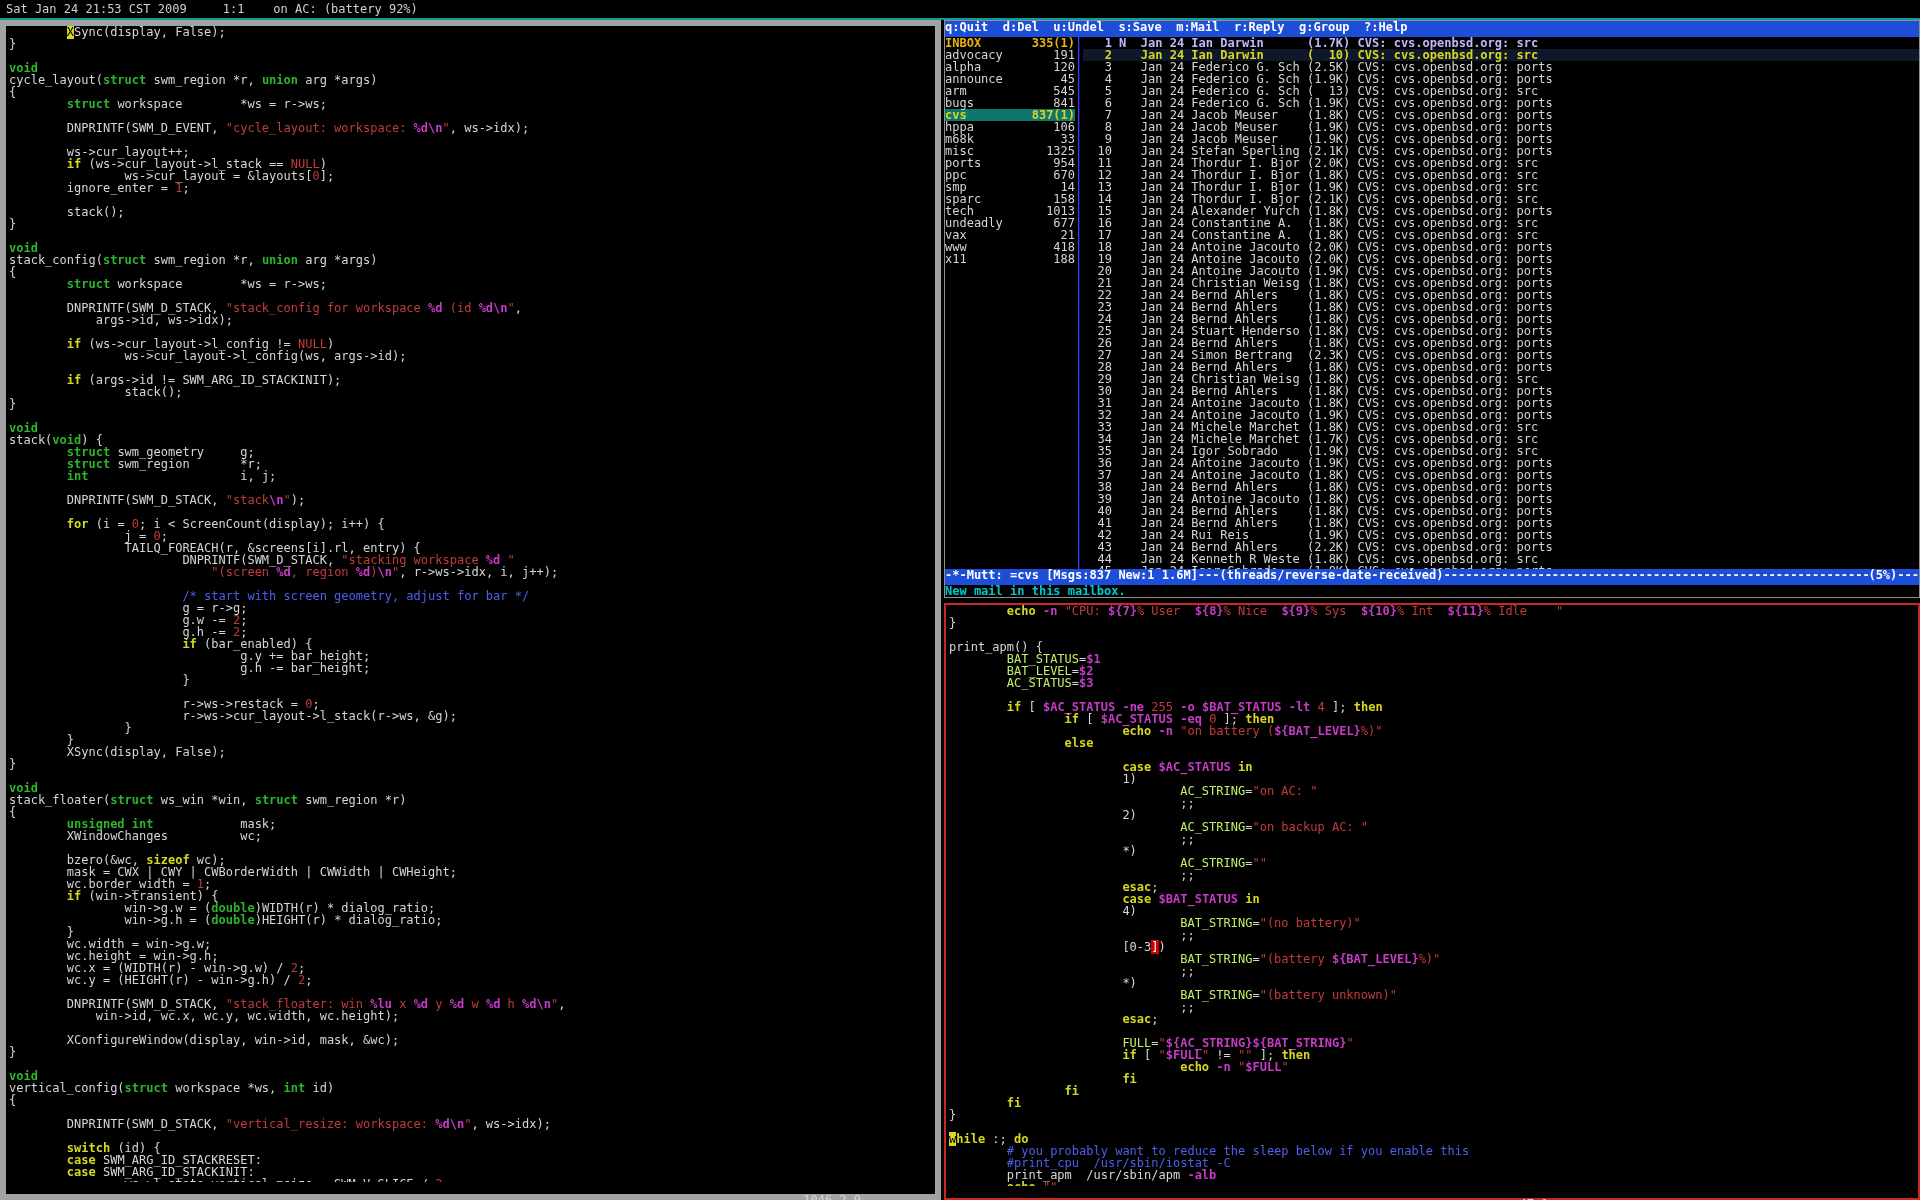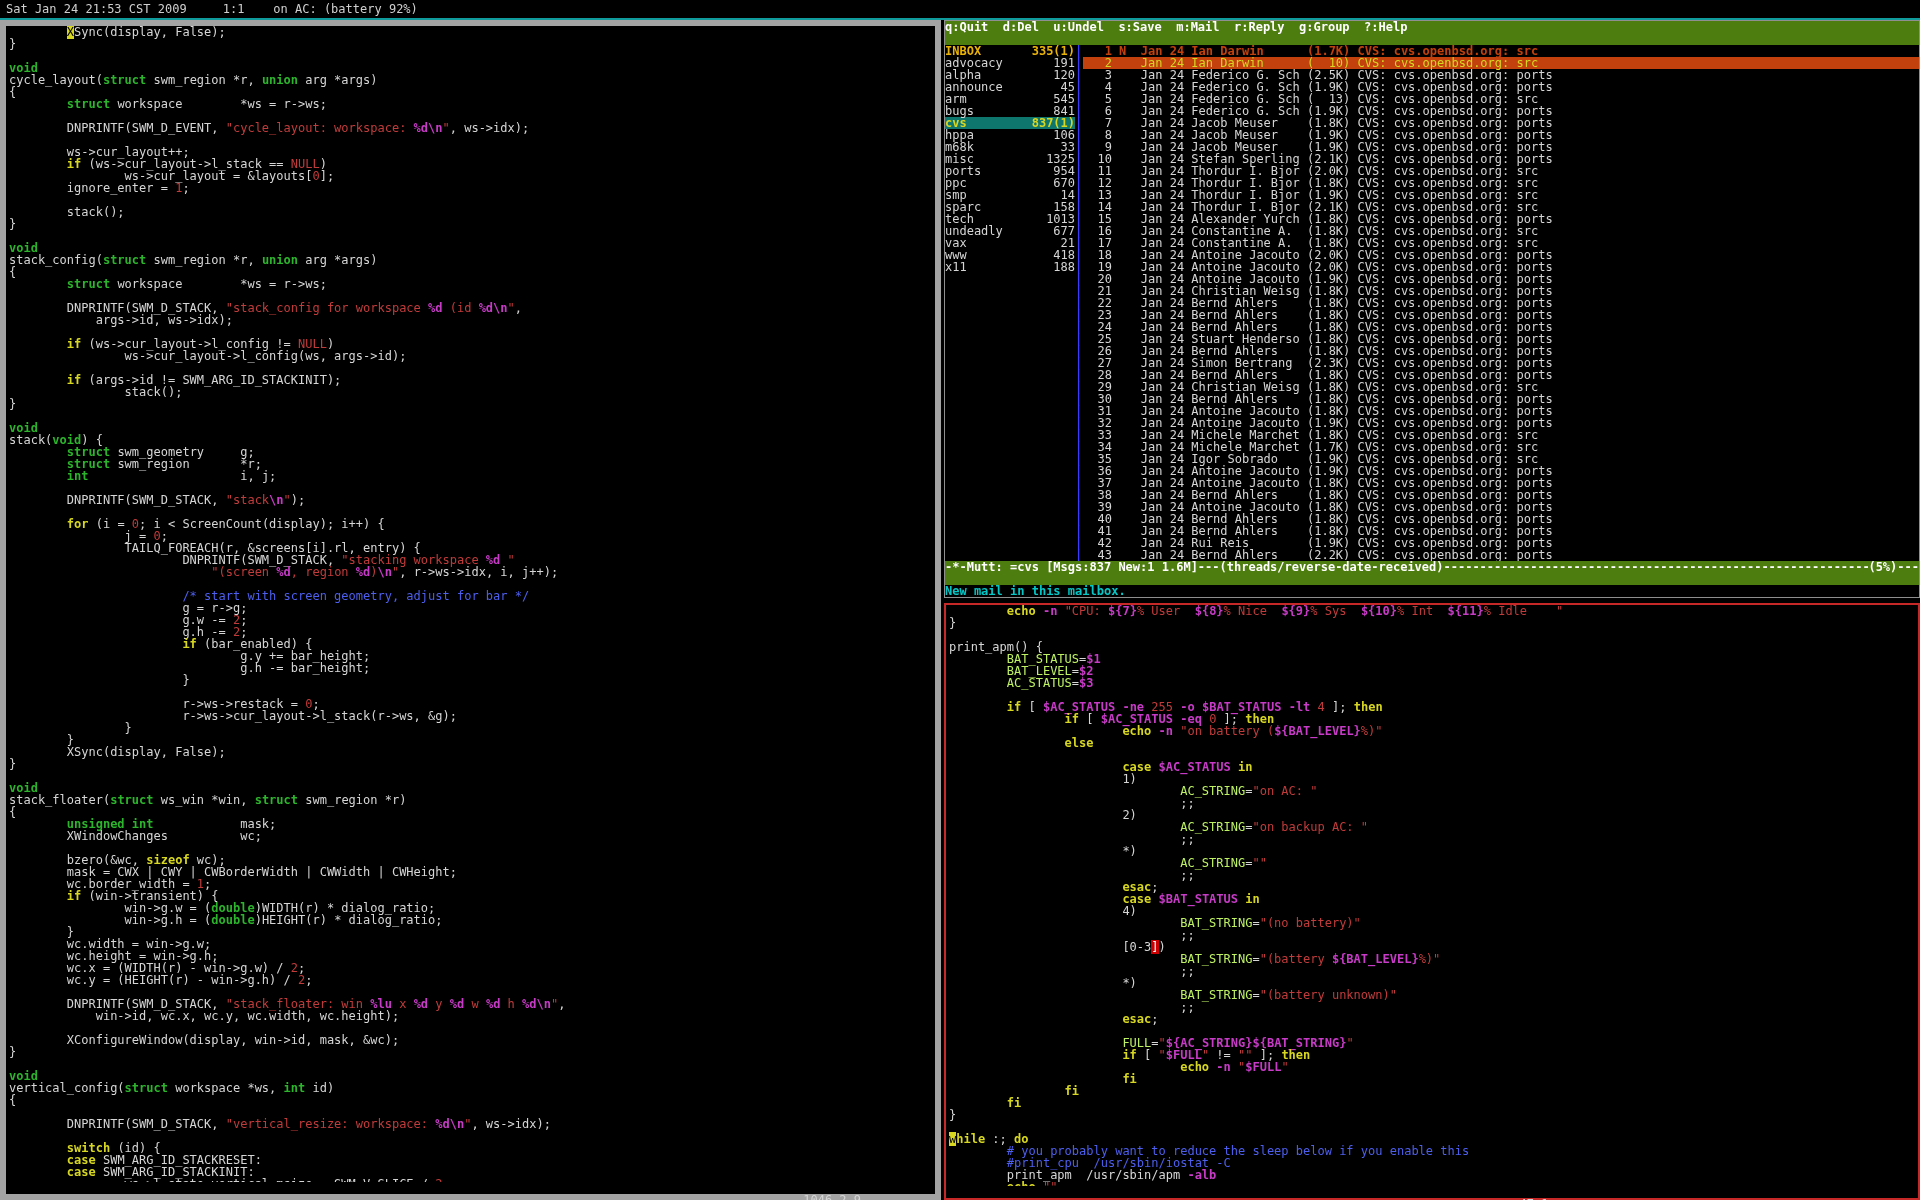--- a/index.html
+++ b/index.html
@@ -22,31 +22,31 @@
   .s-w{color:#d6d6d6;}
   .s-y{color:#d7d722;font-weight:bold;}
   .s-g{color:#2cb42c;font-weight:bold;}
   .s-r{color:#c23b3b;}
   .s-m{color:#c73bc7;font-weight:bold;}
   .s-b{color:#4d5fee;font-weight:normal;}
   .s-c{color:#bef264;font-weight:normal;}
   .s-k{background:#d7d722;color:#000;}
   .s-K{background:#cc0000;color:#fff;}
   
-  .mhelp,.mstatus{height:24px;background:#4d7c0f;color:#fff;font-weight:bold;white-space:pre;
+  .mhelp,.mstatus{height:16px;background:#1d4ed8;color:#fff;font-weight:bold;white-space:pre;
                   display:flex;overflow:hidden;}
   .mstatus .fill{flex:1;overflow:hidden;white-space:pre;}
   .mbody{flex:1;display:flex;overflow:hidden;}
   .msidebar{width:130px;}
   .msep{width:8px;color:#3c3cff;font-weight:bold;}
   .msep div,.msidebar div{height:12px;white-space:pre;}
   .mlist{flex:1;}
   .mrow{height:12px;white-space:pre;color:#d6d6d6;}
-  .mrow.new{color:#c2410c;font-weight:bold;}
-  .mrow.selected{background:#c2410c;color:#d7d722;font-weight:normal;}
+  .mrow.new{color:#c4b5fd;font-weight:bold;}
+  .mrow.selected{background:#0f172a;color:#d7d722;font-weight:bold;}
   .sb-normal{color:#d6d6d6;}
   .sb-inbox{color:#eab308;font-weight:bold;}
   .sb-selected{background:#0f766e;color:#d7d722;font-weight:bold;}
   .mnotice{height:12px;color:#00c8c8;font-weight:bold;white-space:pre;}
 </style>
 </head>
 <body>
 
 <div class="bar">
   <span>Sat Jan 24 21:53 CST 2009     1:1    on AC: (battery 92%)</span>

